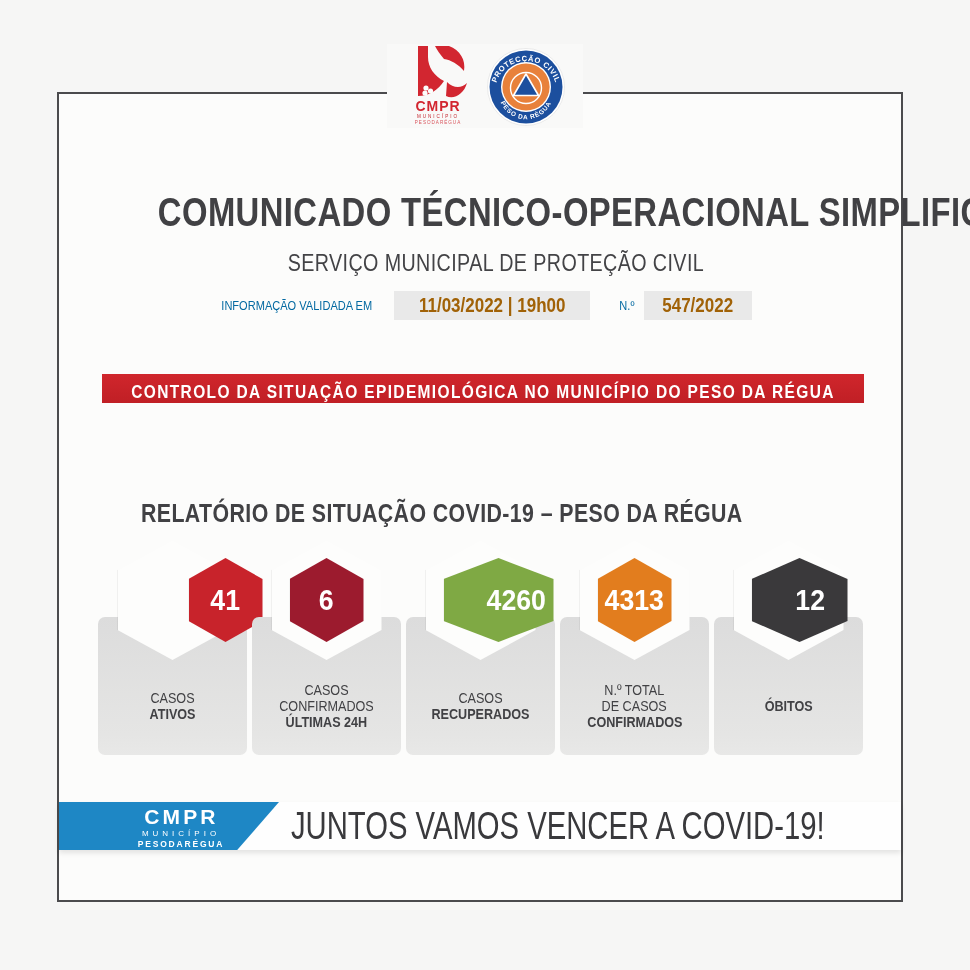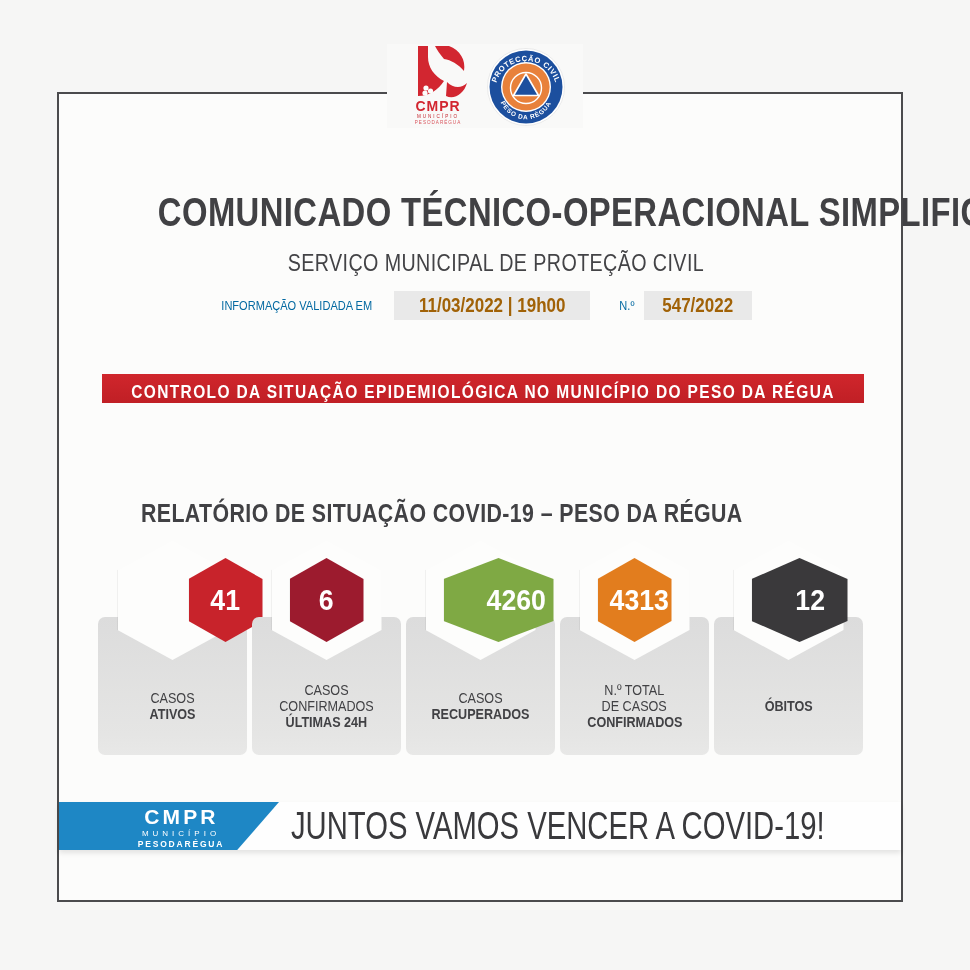--- a/index.html
+++ b/index.html
@@ -186,21 +186,21 @@
         <span class="num">4260</span>
       </div>
       <div class="card-label">
         <span class="ln">CASOS</span>
         <span class="ln b">RECUPERADOS</span>
       </div>
     </div>
 
     <div class="card">
       <div class="hex-collar"></div>
-      <div class="hex" style="background: rgb(226, 125, 30); justify-content: flex-end;">
+      <div class="hex" style="background: rgb(226, 125, 30);">
         <span class="num">4313</span>
       </div>
       <div class="card-label">
         <span class="ln">N.º TOTAL</span>
         <span class="ln">DE CASOS</span>
         <span class="ln b">CONFIRMADOS</span>
       </div>
     </div>
 
     <div class="card">

